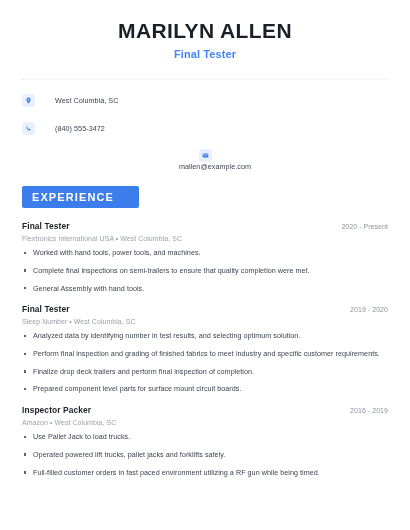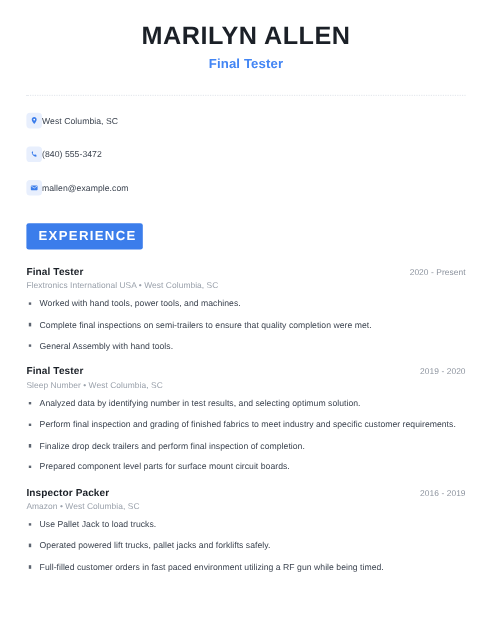--- a/index.html
+++ b/index.html
@@ -52,49 +52,49 @@
   
   .contact-list {
     padding: 13px 0 8px 0;
   }
   .contact-row {
     display: flex;
     align-items: center;
     height: 15px;
     margin-bottom: 13px;
   }
-  .contact-row:last-child { margin-bottom: 0; }
+  .contact-row:last-child { margin-bottom: 0; flex-direction: column; }
   .contact-icon {
     width: 13px;
     height: 13px;
     border-radius: 3px;
     background: #e8effd;
     display: flex;
     align-items: center;
     justify-content: center;
     flex: 0 0 auto;
   }
   .contact-icon svg { display: block; }
   .contact-text {
-    margin-left: 0;
+    margin-left: 20px;
     font-size: 7.2px;
     color: #3c4450;
     letter-spacing: 0.05px;
     text-align: center;
   }
 
   
   .section-heading {
     display: inline-block;
     background: #3b7deb;
     color: #ffffff;
     font-size: 11px;
     font-weight: bold;
     letter-spacing: 1.1px;
-    padding: 5px 5px 5px 10px;
+    padding: 5px 25px 5px 10px;
     border-radius: 2px;
   }
   .section-experience { margin-top: 14px; }
 
   
   .experience { padding-top: 13px; }
   .job { margin-bottom: 2px; }
   .job-head {
     display: flex;
     align-items: baseline;

